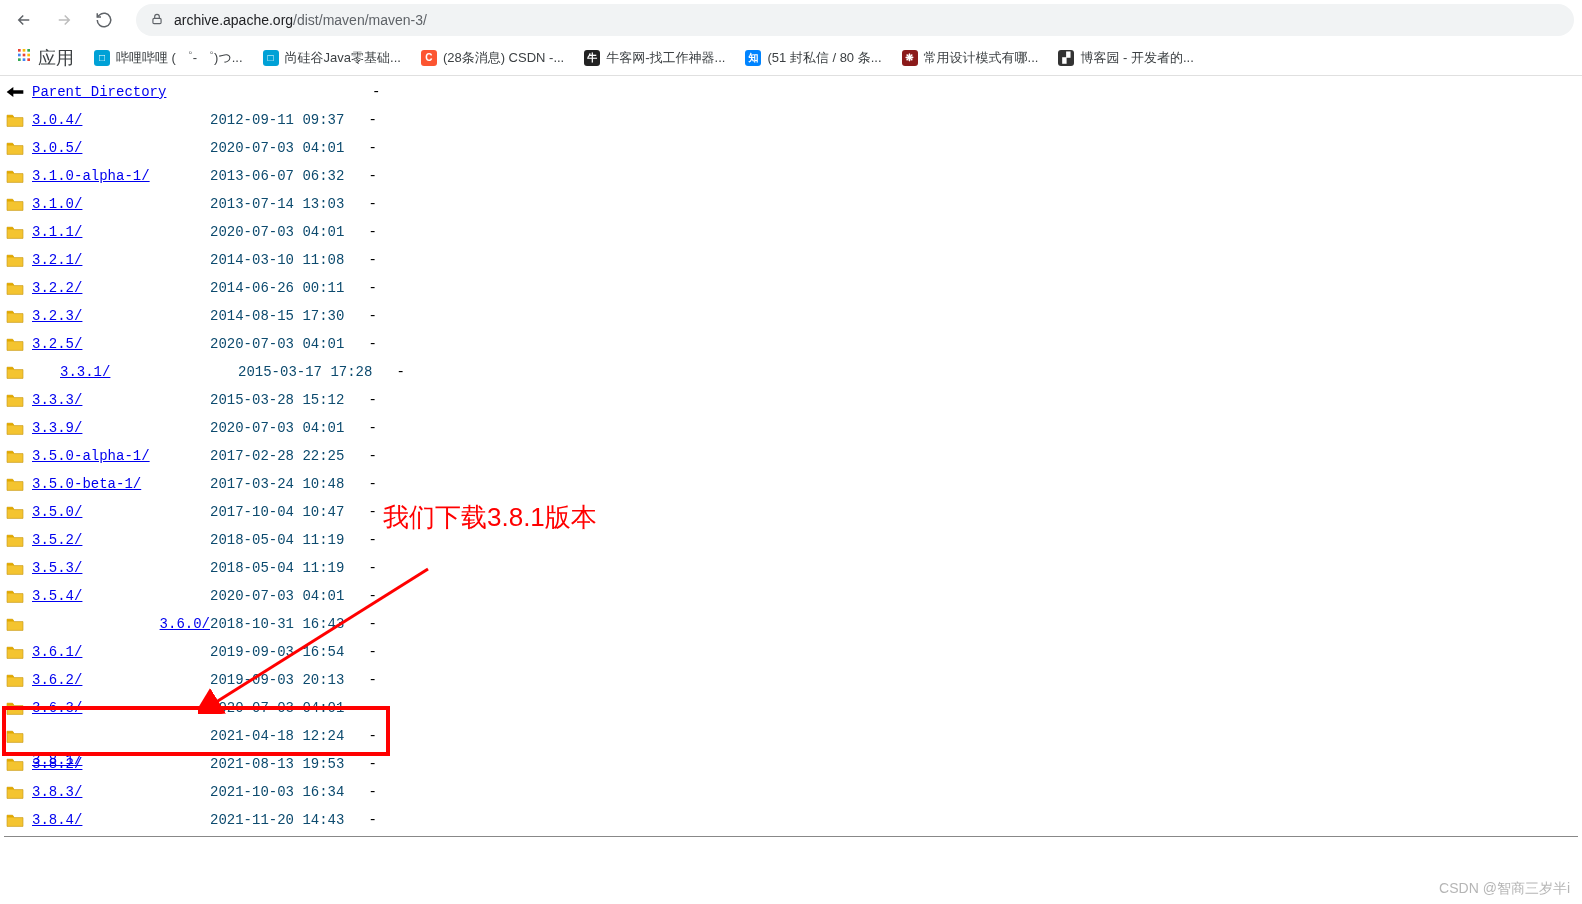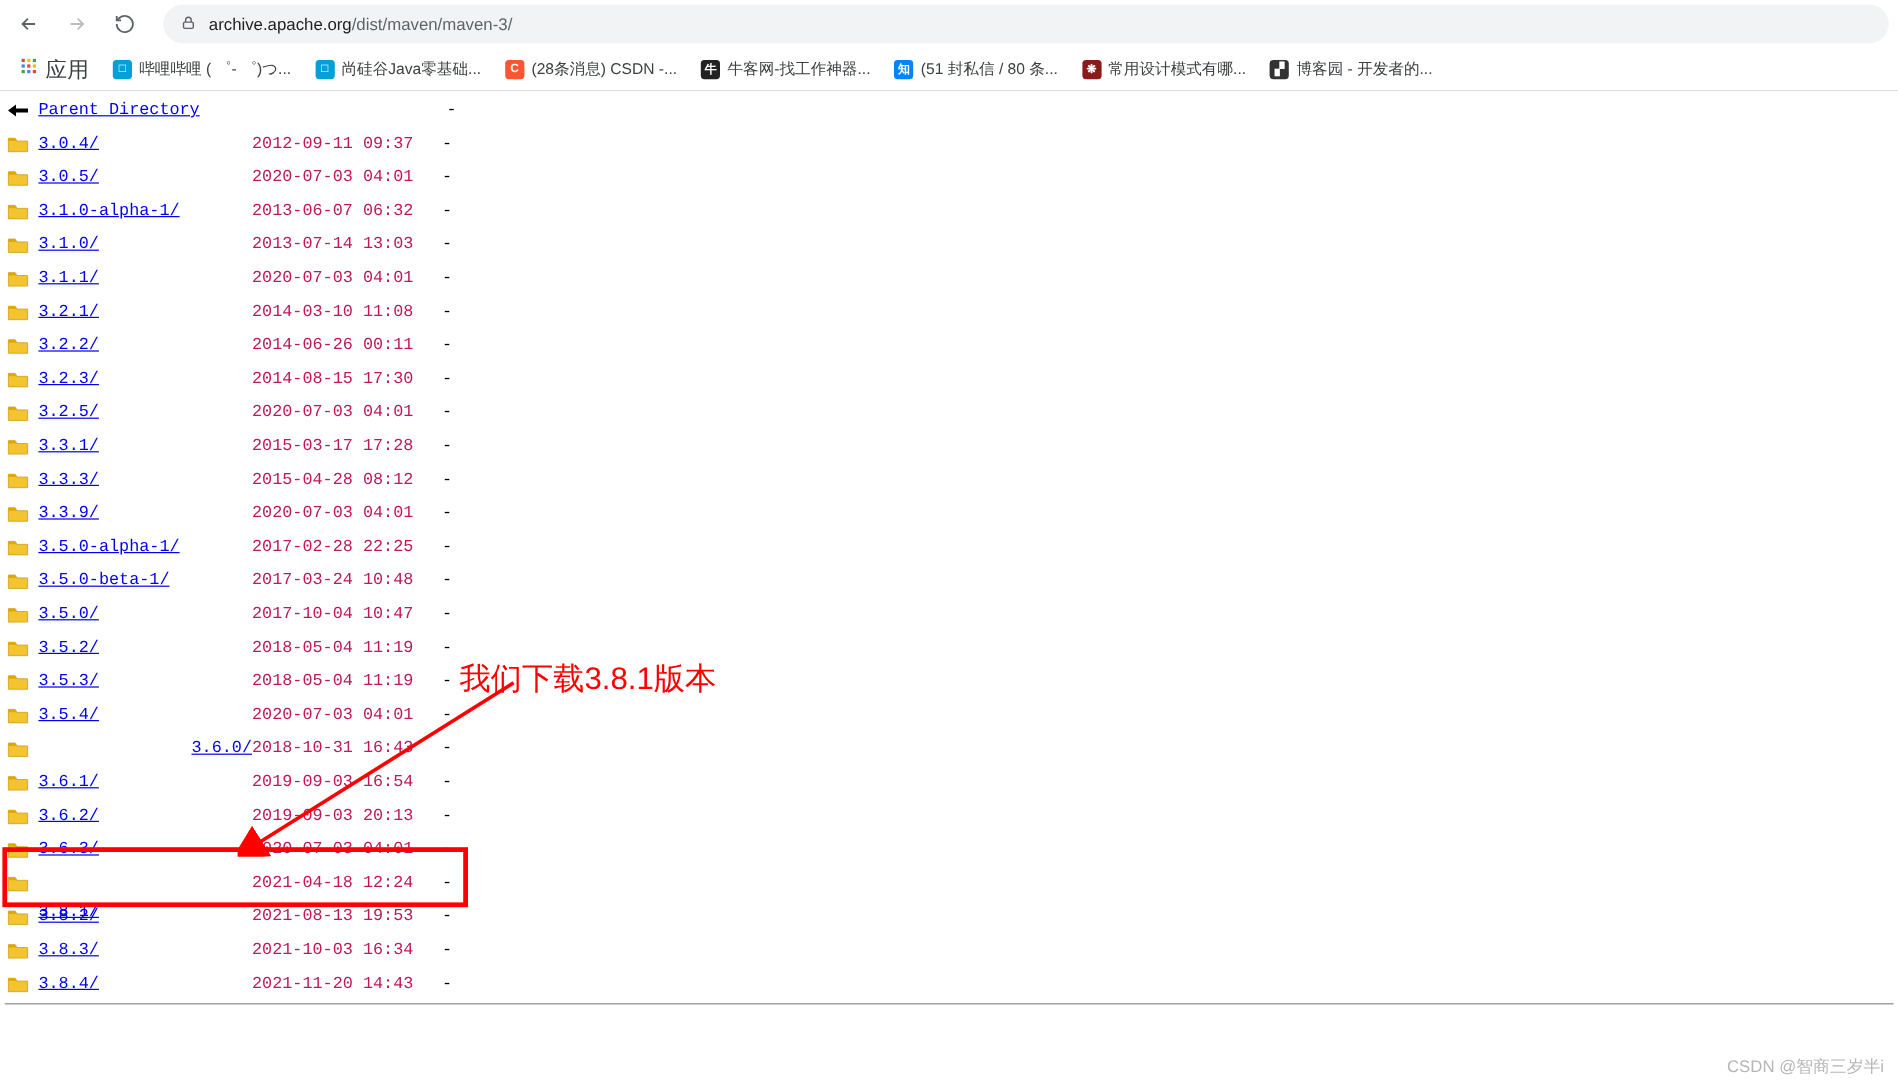--- a/index.html
+++ b/index.html
@@ -13,21 +13,21 @@
   .url-text .path { color: #5f6368; }
   .bookmarks { height: 36px; display: flex; align-items: center; padding: 0 8px; gap: 4px; background: #fff; border-bottom: 1px solid #e0e0e0; }
   .apps-btn { display: flex; align-items: center; gap: 6px; padding: 4px 8px; font-size: 18px; color: #3c4043; cursor: pointer; }
   .bm { display: flex; align-items: center; gap: 6px; padding: 4px 8px; font-size: 13px; color: #3c4043; cursor: pointer; border-radius: 4px; white-space: nowrap; max-width: 180px; overflow: hidden; text-overflow: ellipsis; }
   .bm-icon { width: 16px; height: 16px; border-radius: 3px; display: flex; align-items: center; justify-content: center; font-size: 10px; font-weight: bold; color: #fff; flex-shrink: 0; }
   .listing { font-family: "Courier New", monospace; font-size: 14px; padding: 2px 4px; }
   .row { display: flex; align-items: center; height: 28px; white-space: pre; }
   .row-icon { width: 22px; height: 18px; margin-right: 6px; display: inline-flex; align-items: center; justify-content: center; }
   .folder-svg { width: 20px; height: 16px; }
   .link { color: #0000ee; text-decoration: underline; display: inline-block; min-width: 160px; }
-  .date { color: #be185d; }
+  .date { color: #0c4a6e; }
   .size { color: #000; margin-left: 24px; }
   .parent-link { color: #0000ee; text-decoration: underline; }
   .back-arrow { width: 20px; height: 14px; }
   .highlight-box { position: absolute; border: 4px solid #ff0000; pointer-events: none; }
   .annotation-text { position: absolute; color: #ff0000; font-size: 26px; font-family: sans-serif; pointer-events: none; }
   .arrow-svg { position: absolute; pointer-events: none; }
   .watermark { position: absolute; bottom: 6px; right: 12px; color: rgba(120,120,120,0.55); font-size: 14px; font-family: sans-serif; }
   hr.sep { border: none; border-top: 1px solid #888; margin-top: 2px; }
 </style>
 </head>
@@ -156,25 +156,25 @@
             <path d="M2 4 L9 4 L11 7 L22 7 L22 18 L2 18 Z" fill="#f4c430" stroke="#c89b1e" stroke-width="0.8"></path>
             <path d="M2 4 L9 4 L11 7 L2 7 Z" fill="#e0a800"></path>
           </svg></span><span style="display: inline-block; min-width: 178px;"><a class="link" href="#">3.2.3/</a></span><span class="date">2014-08-15 17:30</span><span class="size" style="margin-left: 24px;">-</span></div>
       <div class="row"><span class="row-icon"><svg class="folder-svg" viewBox="0 0 24 20">
             <path d="M2 4 L9 4 L11 7 L22 7 L22 18 L2 18 Z" fill="#f4c430" stroke="#c89b1e" stroke-width="0.8"></path>
             <path d="M2 4 L9 4 L11 7 L2 7 Z" fill="#e0a800"></path>
           </svg></span><span style="display: inline-block; min-width: 178px;"><a class="link" href="#">3.2.5/</a></span><span class="date">2020-07-03 04:01</span><span class="size" style="margin-left: 24px;">-</span></div>
       <div class="row"><span class="row-icon"><svg class="folder-svg" viewBox="0 0 24 20">
             <path d="M2 4 L9 4 L11 7 L22 7 L22 18 L2 18 Z" fill="#f4c430" stroke="#c89b1e" stroke-width="0.8"></path>
             <path d="M2 4 L9 4 L11 7 L2 7 Z" fill="#e0a800"></path>
-          </svg></span><span style="display: inline-block; min-width: 178px;"><a class="link" href="#">3.3.1/</a></span><span class="date">2015-03-17 17:28</span><span class="size" style="margin-left: 24px;">-</span></div>
-      <div class="row"><span class="row-icon"><svg class="folder-svg" viewBox="0 0 24 20">
-            <path d="M2 4 L9 4 L11 7 L22 7 L22 18 L2 18 Z" fill="#f4c430" stroke="#c89b1e" stroke-width="0.8"></path>
-            <path d="M2 4 L9 4 L11 7 L2 7 Z" fill="#e0a800"></path>
-          </svg></span><span style="display: inline-block; min-width: 178px;"><a class="link" href="#">3.3.3/</a></span><span class="date">2015-04-28 08:12</span><span class="size" style="margin-left: 24px;">-</span></div>
+          </svg></span><span style="display: inline-block; min-width: 178px; margin-left: 28px;"><a class="link" href="#">3.3.1/</a></span><span class="date">2015-03-17 17:28</span><span class="size" style="margin-left: 24px;">-</span></div>
+      <div class="row"><span class="row-icon"><svg class="folder-svg" viewBox="0 0 24 20">
+            <path d="M2 4 L9 4 L11 7 L22 7 L22 18 L2 18 Z" fill="#f4c430" stroke="#c89b1e" stroke-width="0.8"></path>
+            <path d="M2 4 L9 4 L11 7 L2 7 Z" fill="#e0a800"></path>
+          </svg></span><span style="display: inline-block; min-width: 178px;"><a class="link" href="#">3.3.3/</a></span><span class="date">2015-03-28 15:12</span><span class="size" style="margin-left: 24px;">-</span></div>
       <div class="row"><span class="row-icon"><svg class="folder-svg" viewBox="0 0 24 20">
             <path d="M2 4 L9 4 L11 7 L22 7 L22 18 L2 18 Z" fill="#f4c430" stroke="#c89b1e" stroke-width="0.8"></path>
             <path d="M2 4 L9 4 L11 7 L2 7 Z" fill="#e0a800"></path>
           </svg></span><span style="display: inline-block; min-width: 178px;"><a class="link" href="#">3.3.9/</a></span><span class="date">2020-07-03 04:01</span><span class="size" style="margin-left: 24px;">-</span></div>
       <div class="row"><span class="row-icon"><svg class="folder-svg" viewBox="0 0 24 20">
             <path d="M2 4 L9 4 L11 7 L22 7 L22 18 L2 18 Z" fill="#f4c430" stroke="#c89b1e" stroke-width="0.8"></path>
             <path d="M2 4 L9 4 L11 7 L2 7 Z" fill="#e0a800"></path>
           </svg></span><span style="display: inline-block; min-width: 178px;"><a class="link" href="#">3.5.0-alpha-1/</a></span><span class="date">2017-02-28 22:25</span><span class="size" style="margin-left: 24px;">-</span></div>
       <div class="row"><span class="row-icon"><svg class="folder-svg" viewBox="0 0 24 20">
             <path d="M2 4 L9 4 L11 7 L22 7 L22 18 L2 18 Z" fill="#f4c430" stroke="#c89b1e" stroke-width="0.8"></path>
@@ -225,21 +225,21 @@
             <path d="M2 4 L9 4 L11 7 L2 7 Z" fill="#e0a800"></path>
           </svg></span><span style="display: inline-block; min-width: 178px;"><a class="link" href="#">3.8.3/</a></span><span class="date">2021-10-03 16:34</span><span class="size" style="margin-left: 24px;">-</span></div>
       <div class="row"><span class="row-icon"><svg class="folder-svg" viewBox="0 0 24 20">
             <path d="M2 4 L9 4 L11 7 L22 7 L22 18 L2 18 Z" fill="#f4c430" stroke="#c89b1e" stroke-width="0.8"></path>
             <path d="M2 4 L9 4 L11 7 L2 7 Z" fill="#e0a800"></path>
           </svg></span><span style="display: inline-block; min-width: 178px;"><a class="link" href="#">3.8.4/</a></span><span class="date">2021-11-20 14:43</span><span class="size" style="margin-left: 24px;">-</span></div>
     </div>
   <hr class="sep">
 </div>
 
-<div class="annotation-text" style="left:383px;top:548px;">我们下载3.8.1版本</div>
+<div class="annotation-text" style="left:383px;top:500px;">我们下载3.8.1版本</div>
 <svg class="arrow-svg" style="left:198px;top:564px;width:240px;height:150px;" viewBox="0 0 240 150">
   <defs>
       <marker id="ah" markerWidth="10" markerHeight="10" refX="2" refY="5" orient="auto">
         <path d="M0,0 L10,5 L0,10 Z" fill="#ff0000"></path>
       </marker>
     </defs>
   <line x1="230" y1="5" x2="15" y2="140" stroke="#ff0000" stroke-width="3" marker-end="url(#ah)"></line>
 </svg>
 <div class="highlight-box" style="left:2px;top:706px;width:388px;height:50px;"></div>
 

